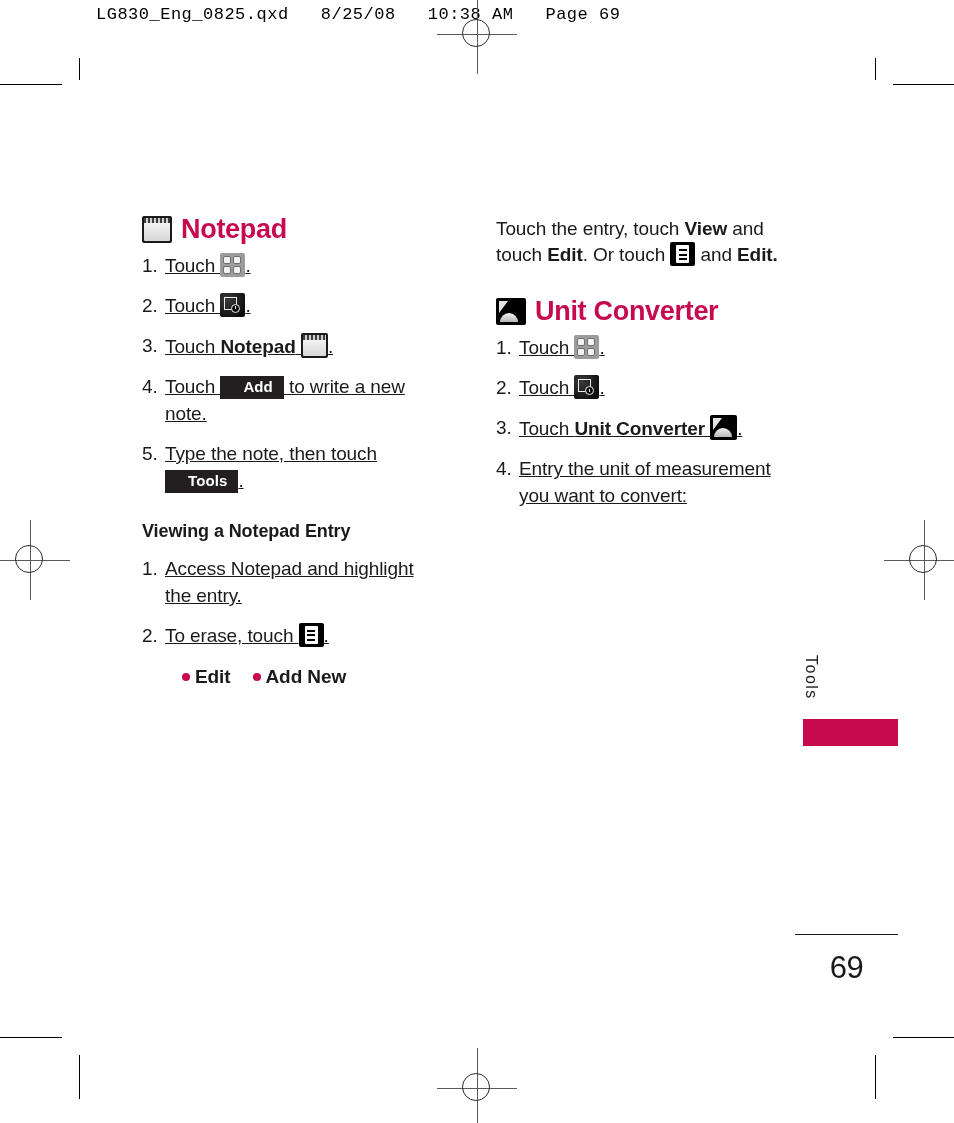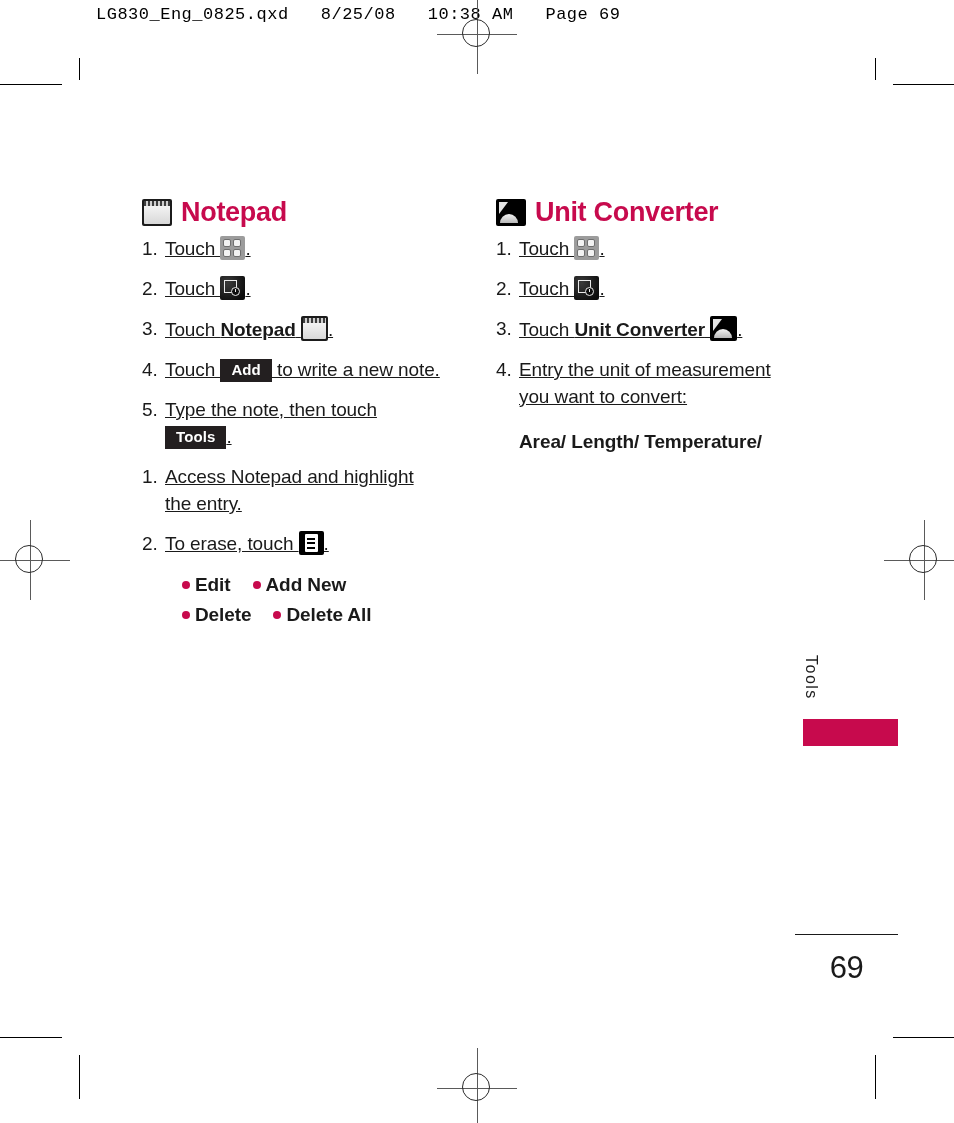--- a/index.html
+++ b/index.html
@@ -45,21 +45,21 @@
     width: 0; height: 80px; border-left: 1.3px solid #5a5a5a;
   }
   .reg .hl {
     position: absolute; top: 21.5px; left: -18px;
     height: 0; width: 80px; border-top: 1.3px solid #5a5a5a;
   }
 
   
   .col {
     position: absolute;
-    top: 199px;
+    top: 216px;
     width: 300px;
   }
   .col-left  { left: 142px; }
   .col-right { left: 496px; width: 310px; }
 
   
   .section-head {
     display: flex;
     align-items: center;
     gap: 9px;
@@ -129,21 +129,21 @@
     flex: 0 0 auto;
   }
 
   
   .keycap {
     display: inline-block;
     background: #231f20;
     color: #ffffff;
     font-size: 15px;
     font-weight: 700;
-    padding: 2px 11px 3px 11px;
+    padding: 2px 11px 3px 23px;
     line-height: 1.2;
     vertical-align: 1px;
     letter-spacing: 0.1px;
   }
 
   
   .ic {
     display: inline-block;
     vertical-align: -5px;
     position: relative;
@@ -364,20 +364,21 @@
     <span class="num">4.</span>
     <span class="txt"><span>Touch </span><span class="keycap">Add</span><span> to write a new note.</span></span>
   </div>
 
   <div class="step">
     <span class="num">5.</span>
     <span class="txt"><span>Type the note, then touch </span><span class="keycap">Tools</span><span>.</span></span>
   </div>
 
 
+  <div class="subhead">Viewing a Notepad Entry</div>
 
   <div class="step">
     <span class="num">1.</span>
     <span class="txt">Access Notepad and highlight the entry.</span>
   </div>
 
   <div class="step">
     <span class="num">2.</span>
     <span class="txt"><span>To erase, touch </span><span class="ic ic-24 icon-list"><span class="doc">
             <i></i>
@@ -390,36 +391,31 @@
     <div class="bullet-row">
       <span class="bullet-item">
           <span class="dot"></span>
           <span>Edit</span>
         </span>
       <span class="bullet-item">
           <span class="dot"></span>
           <span>Add New</span>
         </span>
     </div>
-    <div class="bullet-row">
-      <span class="bullet-item">
-          <span class="dot"></span>
-          <span>Delete</span>
-        </span>
-      <span class="bullet-item">
-          <span class="dot"></span>
-          <span>Delete All</span>
-        </span>
-    </div>
   </div>
 
 </div>
 
 <div class="col col-right">
 
+  <p class="intro" style="margin-bottom:30px;"><span>Touch the entry, touch </span><span class="emph">View</span><span> and touch </span><span class="emph">Edit</span><span>. Or touch </span><span class="ic ic-24 icon-list"><span class="doc">
+          <i></i>
+          <i></i>
+          <i></i>
+        </span></span><span> and </span><span class="emph">Edit.</span></p>
 
   <div class="section-head">
     <span class="ic ic-head icon-converter">
       <span class="tri"></span>
         <span class="prot"></span>
     </span>
     <span class="title">Unit Converter</span>
   </div>
 
 
@@ -436,21 +432,20 @@
   <div class="step">
     <span class="num">3.</span>
     <span class="txt"><span>Touch </span><span class="emph">Unit Converter</span>&nbsp;<span class="ic ic-26 icon-converter"><span class="tri"></span><span class="prot"></span></span><span>.</span></span>
   </div>
 
   <div class="step">
     <span class="num">4.</span>
     <span class="txt">Entry the unit of measurement you want to convert:</span>
   </div>
 
-  <p class="note-para emph" style="margin-bottom:0; margin-top:18px;">Area/ Length/ Temperature/</p>
 
 </div>
 
 <div class="side-tab">
   <span class="label">Tools</span>
 </div>
 <div class="side-bar"></div>
 
 <div class="folio-rule"></div>
 <div class="folio-num">69</div>

